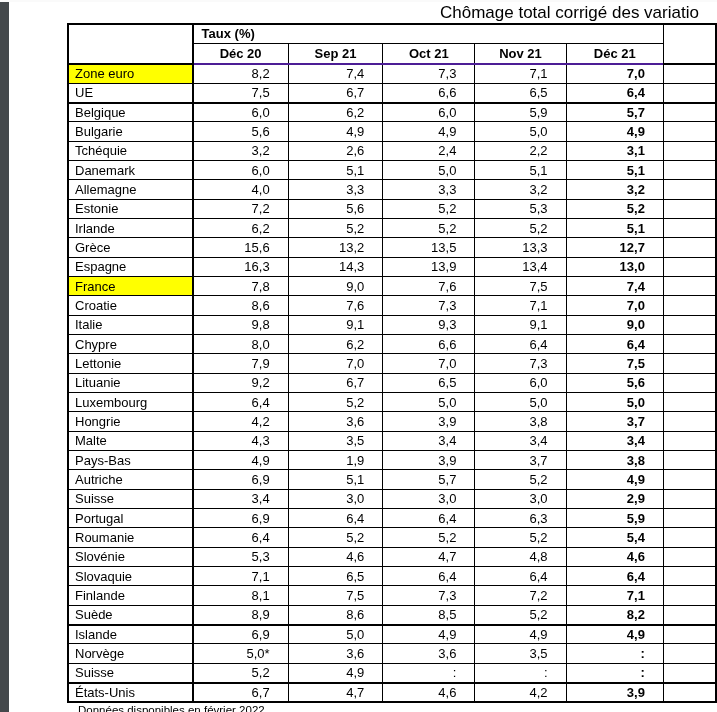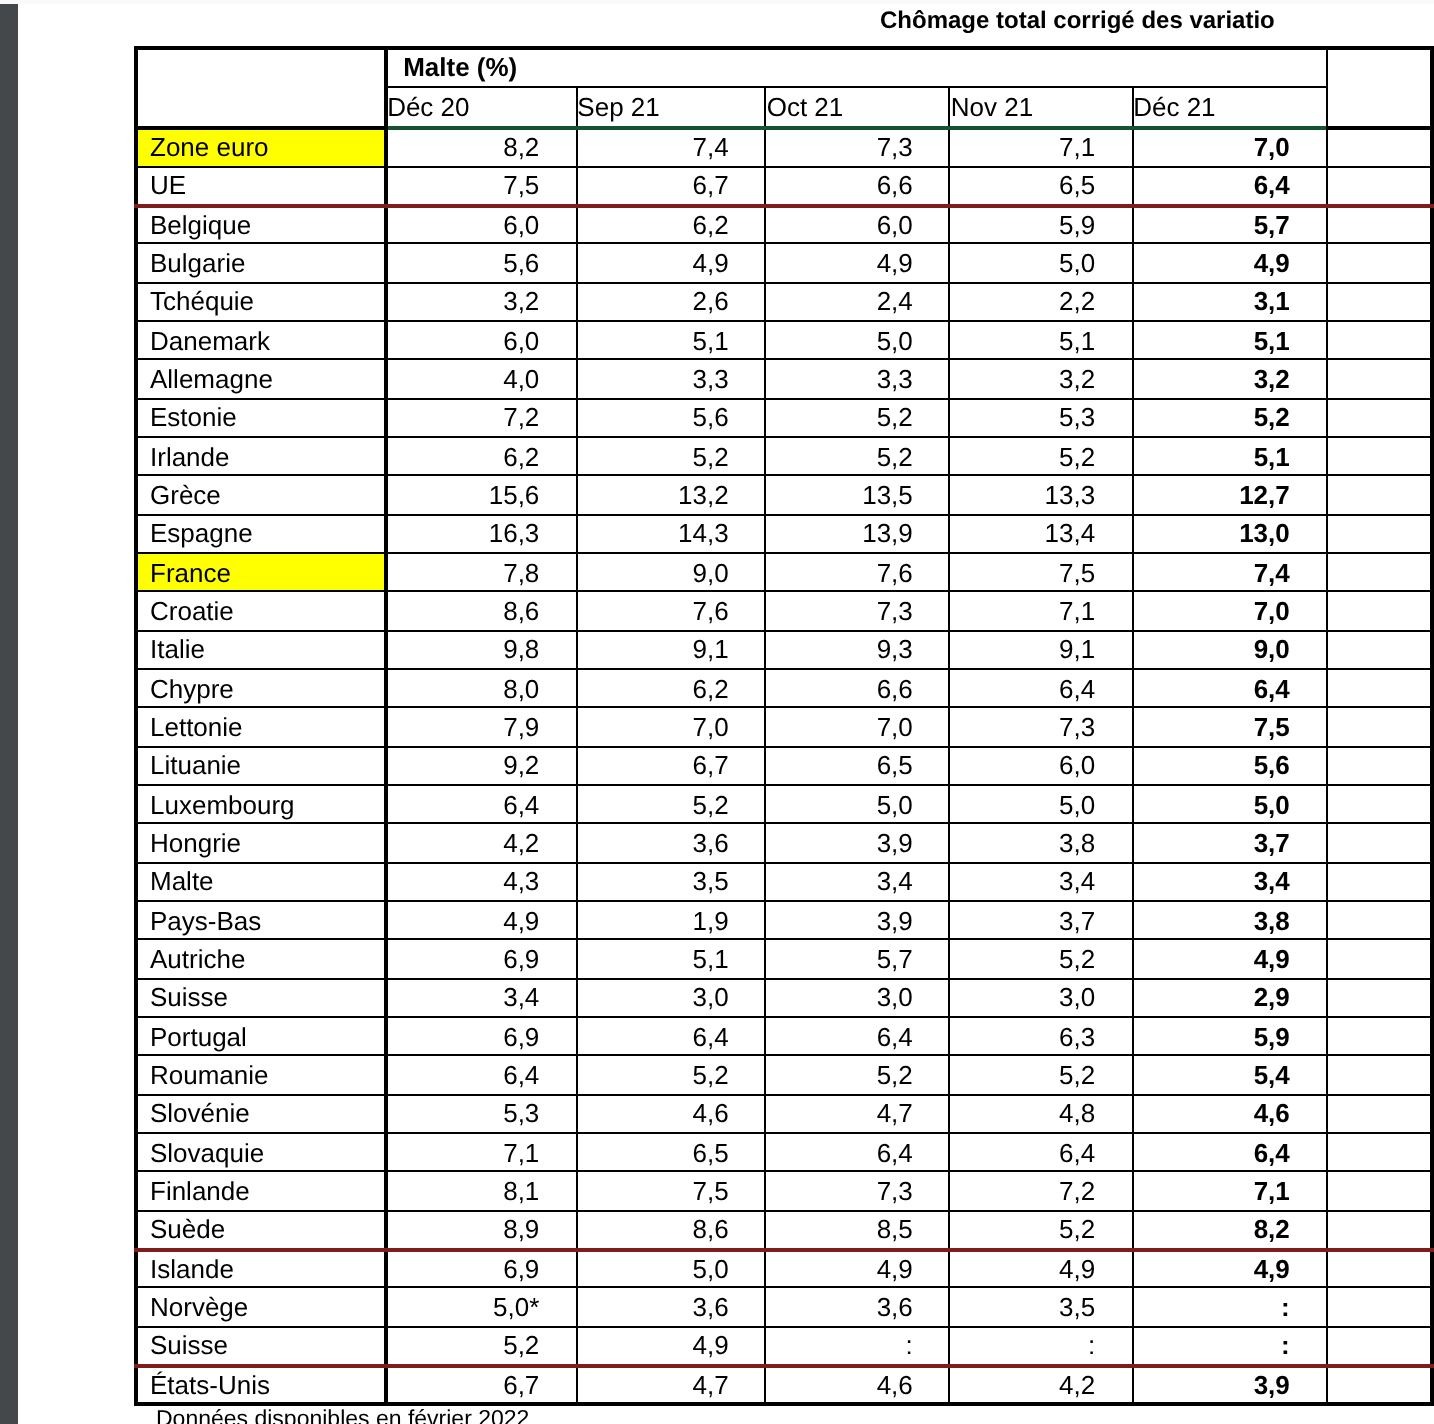--- a/index.html
+++ b/index.html
@@ -1,35 +1,35 @@
 <!DOCTYPE html>
 <html><head>
 <meta charset="utf-8">
 <style>
   html,body{margin:0;padding:0;background:#fff;}
   #page{position:relative;width:717px;height:712px;overflow:hidden;background:#fff;
         font-family:"Liberation Sans","DejaVu Sans",sans-serif;color:#000;}
   #edge-strip{position:absolute;left:0;top:2px;width:9px;height:710px;background:#44484b;}
   #top-edge{position:absolute;left:0;top:0;width:717px;height:2px;background:#fafafa;}
-  #doc-title{position:absolute;left:440px;top:3px;font-size:12px;font-weight:bold;white-space:nowrap;}
+  #doc-title{position:absolute;left:440px;top:3px;font-size:17px;font-weight:normal;white-space:nowrap;}
   table{position:absolute;left:67px;top:23px;border-collapse:collapse;table-layout:fixed;
         border:2px solid #000;font-size:13px;}
   col.c-label{width:131px}col.c1{width:103px}col.c2{width:102px}col.c3{width:99px}
   col.c4{width:98px}col.c5{width:105px}col.c-sliver{width:60px}
   th,td{border:1px solid #000;padding:0;overflow:hidden;white-space:nowrap;}
   tr.h1{height:19px}tr.h2{height:21px}
   tbody tr{height:19.33px}
   th.corner{border-bottom:2px solid #000;border-right:2px solid #000;}
   th.group{text-align:left;padding-left:8px;font-weight:bold;}
-  th.month{text-align:left;font-weight:normal;border-bottom:2px solid #14532d;}
+  th.month{text-align:center;font-weight:bold;border-bottom:2px solid #4c1d95;}
   th.sliver-h{border-bottom:2px solid #000;}
   td.label{font-weight:normal;text-align:left;padding-left:6px;border-right:2px solid #000;position:relative;}
   td.val{text-align:right;padding-right:18px;}
   tbody td:nth-child(6){font-weight:bold;}
-  tr.thick-below td{border-bottom:2px solid #7f1d1d;margin-top:30px;}
+  tr.thick-below td{border-bottom:2px solid #000000;margin-top:30px;}
   .stripe{position:absolute;display:block;background:#ffff00;mix-blend-mode:multiply;
           pointer-events:none;z-index:3;border-radius:3px;}
   .stripe-main{left:-10px;top:-2px;width:672px;height:23px;transform:rotate(0.35deg);}
   .stripe-bulge-left{left:-14px;top:-6px;width:420px;height:8px;transform:rotate(0.3deg);}
   #footnote{position:absolute;left:78px;top:704px;font-size:11.5px;white-space:nowrap;}
 </style>
 </head>
 <body>
 
 <div id="page">
@@ -44,21 +44,21 @@
         <col class="c1">
         <col class="c2">
         <col class="c3">
       <col class="c4">
         <col class="c5">
         <col class="c-sliver">
     </colgroup>
     <thead>
       <tr class="h1">
         <th class="corner" rowspan="2"></th>
-        <th class="group" colspan="5">Malte (%)</th>
+        <th class="group" colspan="5">Taux (%)</th>
         <th class="sliver-h" rowspan="2"></th>
       </tr>
       <tr class="h2">
         <th class="month">Déc 20</th>
         <th class="month">Sep 21</th>
         <th class="month">Oct 21</th>
         <th class="month">Nov 21</th>
         <th class="month">Déc 21</th>
       </tr>
     </thead>

